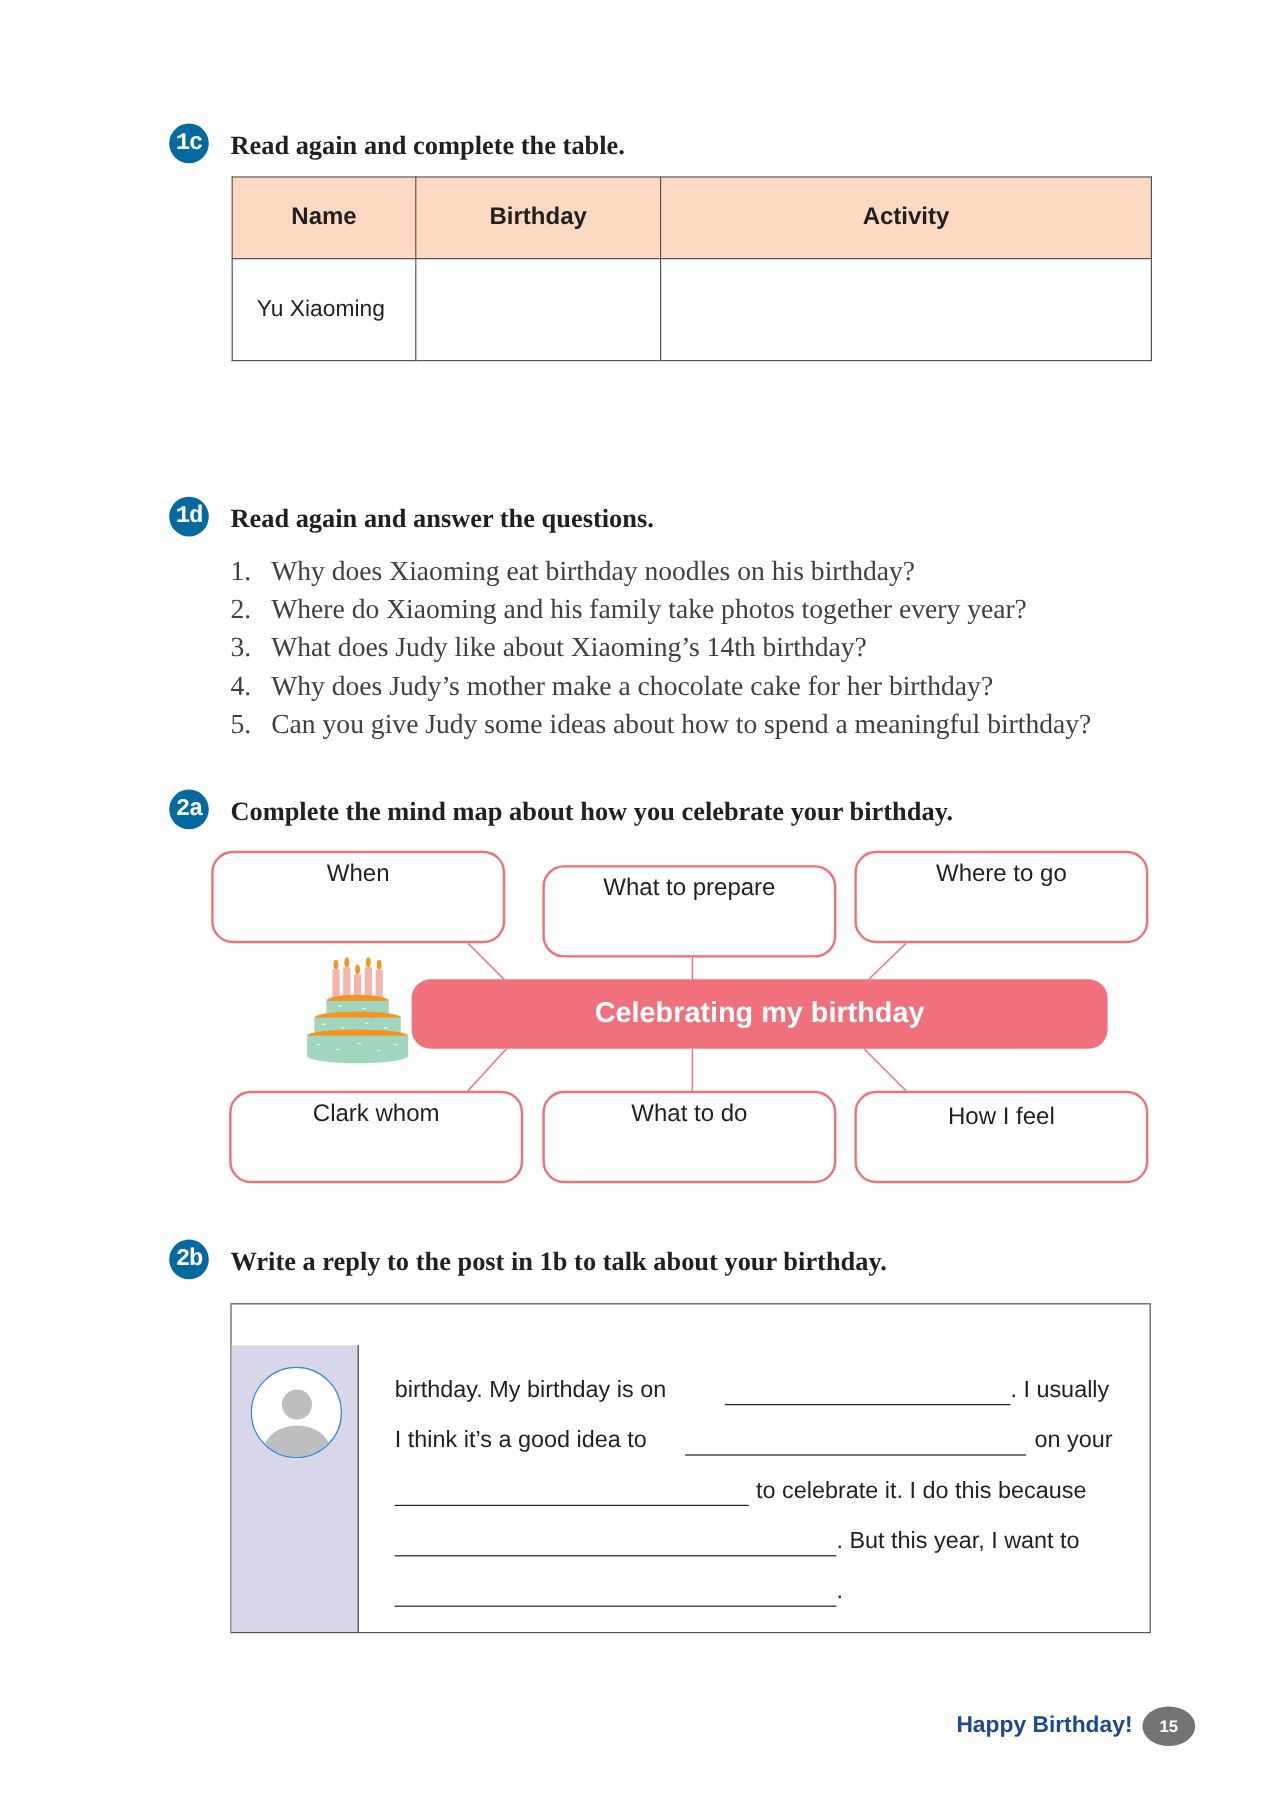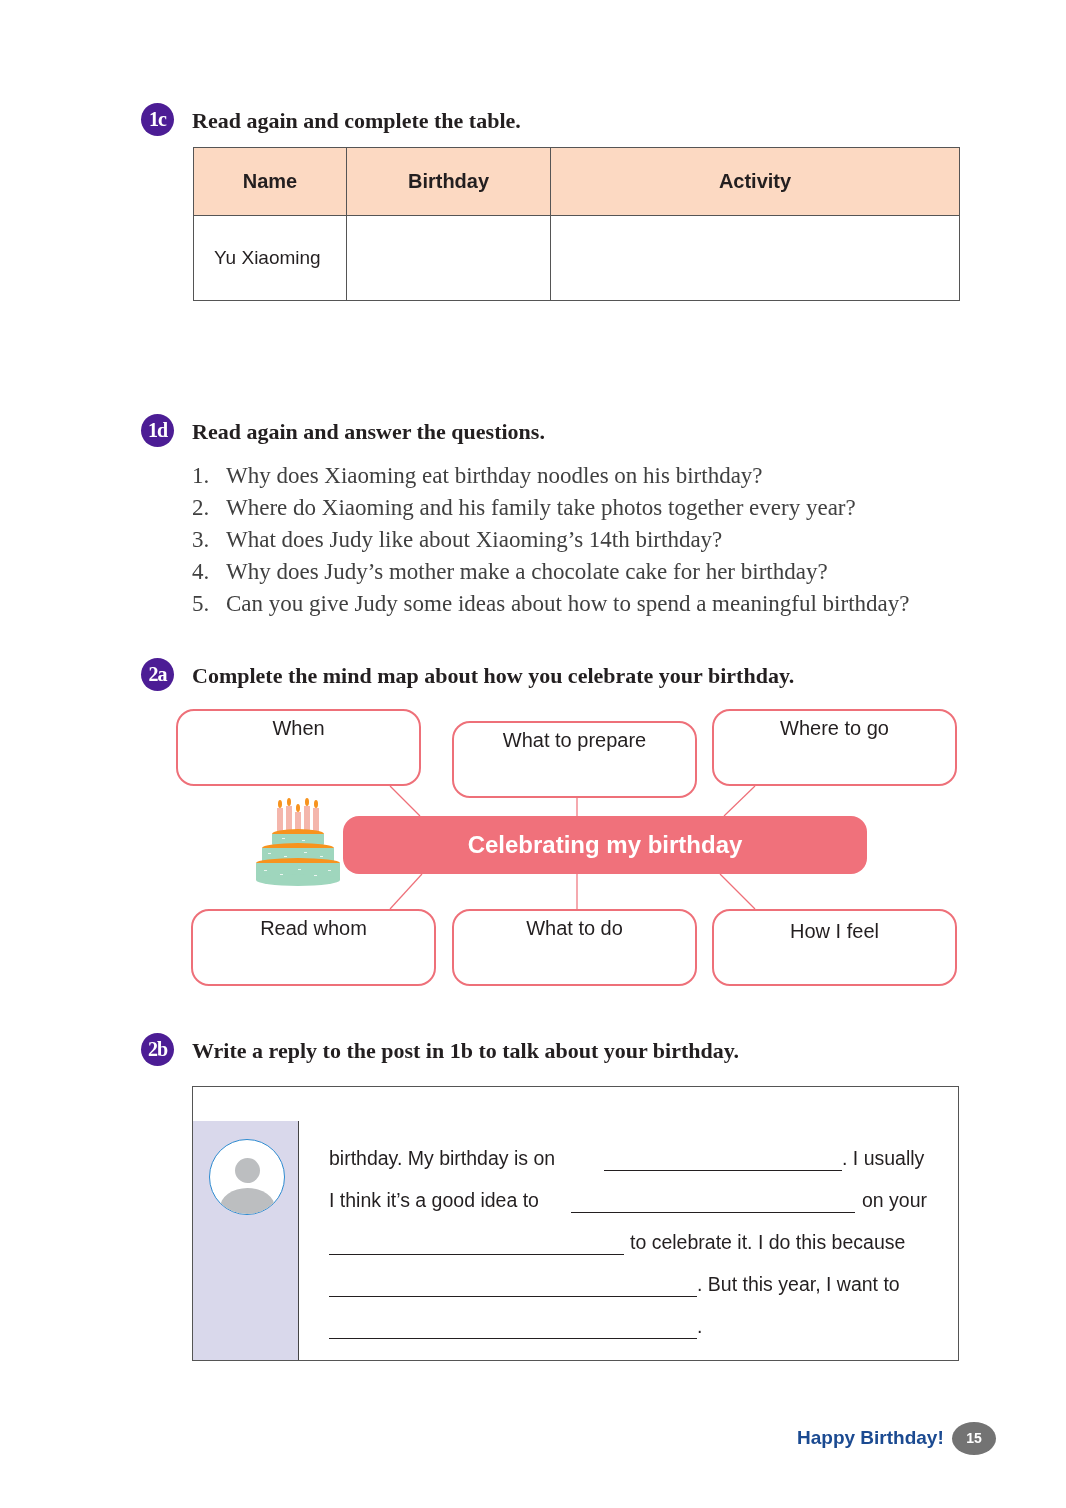--- a/index.html
+++ b/index.html
@@ -1,21 +1,21 @@
 <!DOCTYPE html>
 <html><head>
   <meta charset="utf-8">
   <style>
     * { box-sizing: border-box; margin: 0; padding: 0; }
     html, body { width: 1066px; height: 1508px; background: #ffffff; }
     body { position: relative; font-family: "Liberation Sans", sans-serif; color: #231f20; overflow: hidden; }
 
     .badge {
       position: absolute; width: 33px; height: 33px; border-radius: 50%;
-      background: #4c1d95; color: #fff; font-family: Liberation Serif, serif;
+      background: #0369a1; color: #fff; font-family: Liberation Mono, monospace;
       font-weight: bold; font-size: 20px; line-height: 33px; text-align: center; letter-spacing: -1px;
     }
     .heading {
       position: absolute; font-family: "Liberation Serif", serif; font-weight: bold;
       font-size: 22px; color: #231f20; white-space: nowrap;
     }
 
     
     .table1c {
       position: absolute; left: 193px; top: 147px; width: 766px;
@@ -36,21 +36,21 @@
     .questions li { height: 32px; line-height: 32px; white-space: nowrap; }
     .questions .num { display: inline-block; width: 34px; }
 
     
     .mm-box {
       position: absolute; width: 245px; height: 77px; border: 2px solid #ee7079;
       border-radius: 18px; background: #fff; text-align: center;
       font-size: 20px; color: #231f20; padding-top: 6px;
     }
     .mm-center {
-      position: absolute; left: 343px; top: 816px; width: 524px; height: 58px;
+      position: absolute; left: 343px; top: 816px; width: 580px; height: 58px;
       background: #f0717b; border-radius: 16px; color: #fff; font-weight: bold;
       font-size: 24px; text-align: center; line-height: 58px;
     }
     .mm-lines { position: absolute; left: 0; top: 0; width: 1066px; height: 1508px; pointer-events: none; }
     .cake { position: absolute; left: 254px; top: 796px; width: 90px; height: 92px; }
 
     
     .post {
       position: absolute; left: 192px; top: 1086px; width: 767px; height: 275px;
       border: 1.5px solid #555; background: #fff;
@@ -181,21 +181,21 @@
       <rect x="44" y="73" width="3" height="1"></rect>
       <rect x="60" y="79" width="3" height="1"></rect>
       <rect x="74" y="74" width="3" height="1"></rect>
     <rect x="28" y="42" width="3" height="1"></rect>
       <rect x="48" y="44" width="3" height="1"></rect>
   </g>
 </svg>
 
 <div class="mm-center">Celebrating my birthday</div>
 
-<div class="mm-box" style="left:191px; top:909px;"><span>Read whom</span></div>
+<div class="mm-box" style="left:191px; top:909px;"><span>Clark whom</span></div>
 <div class="mm-box" style="left:452px; top:909px;"><span>What to do</span></div>
 <div class="mm-box" style="left:712px; top:909px; padding-top:9px;"><span>How I feel</span></div>
 
 <div class="badge" style="left:141px; top:1033px;">2b</div>
 <div class="heading" style="left:192px; top:1038px;">Write a reply to the post in 1b to talk about your birthday.</div>
 
 <div class="post">
   <div class="post-side">
     <div class="avatar">
       <div class="head"></div>

